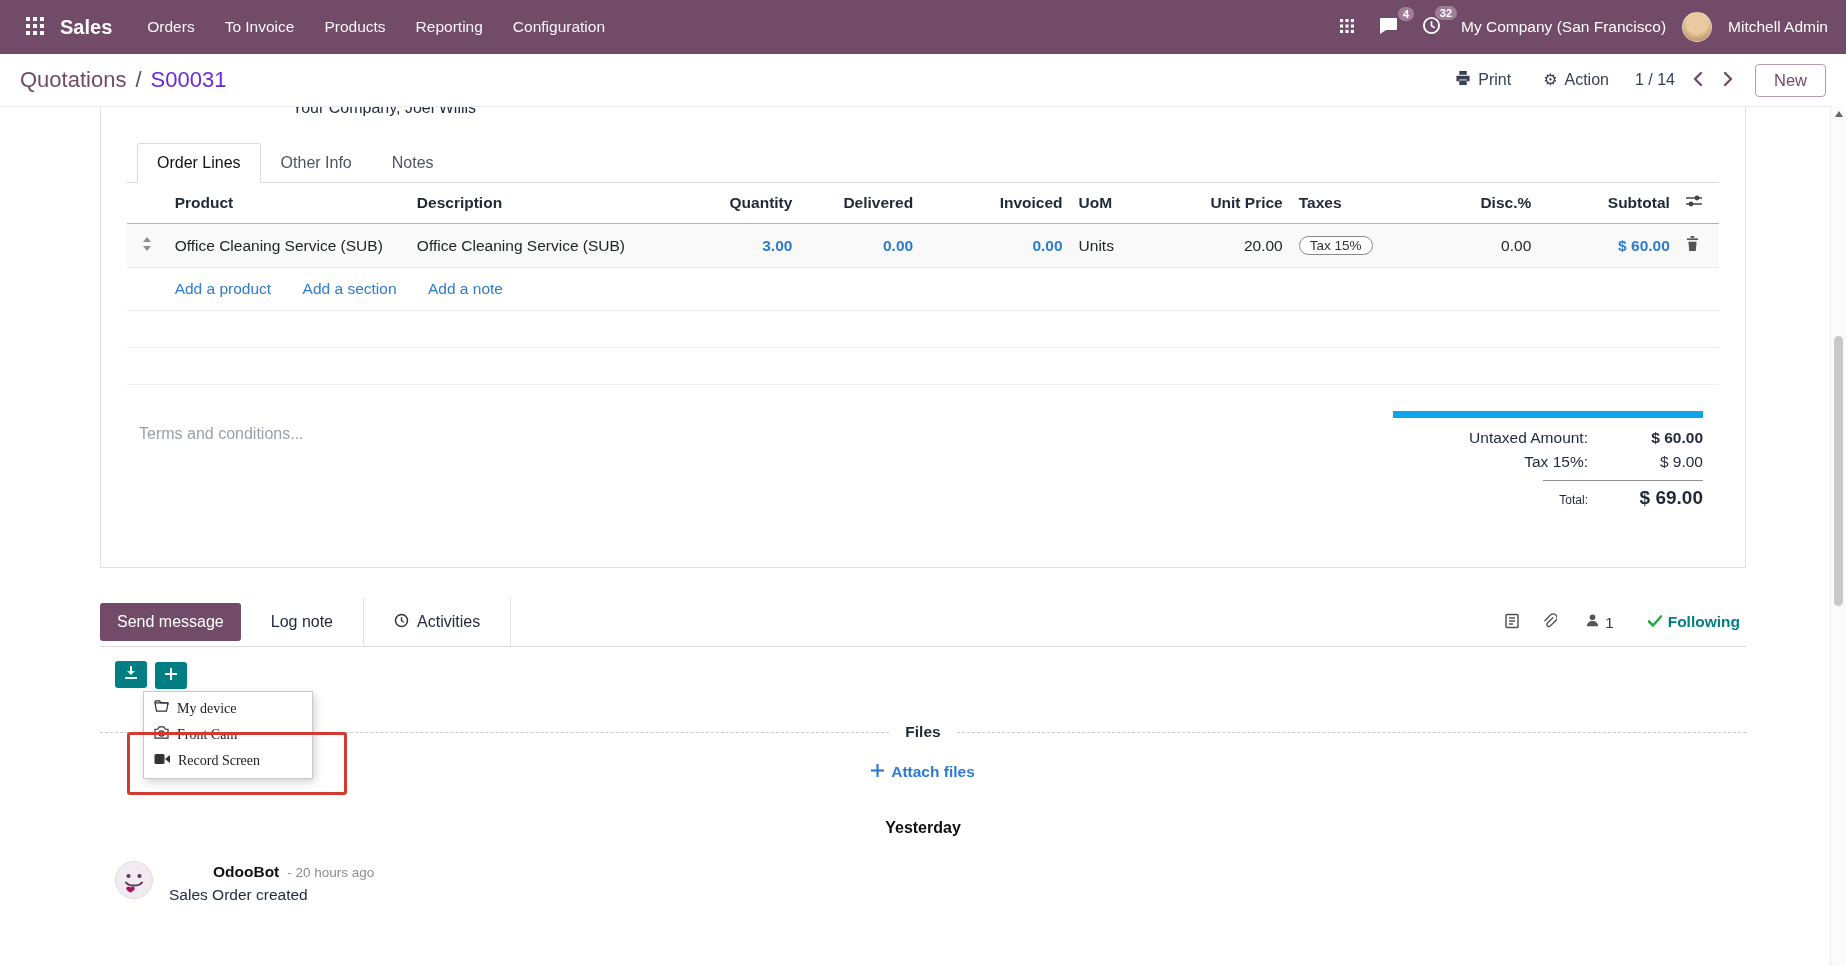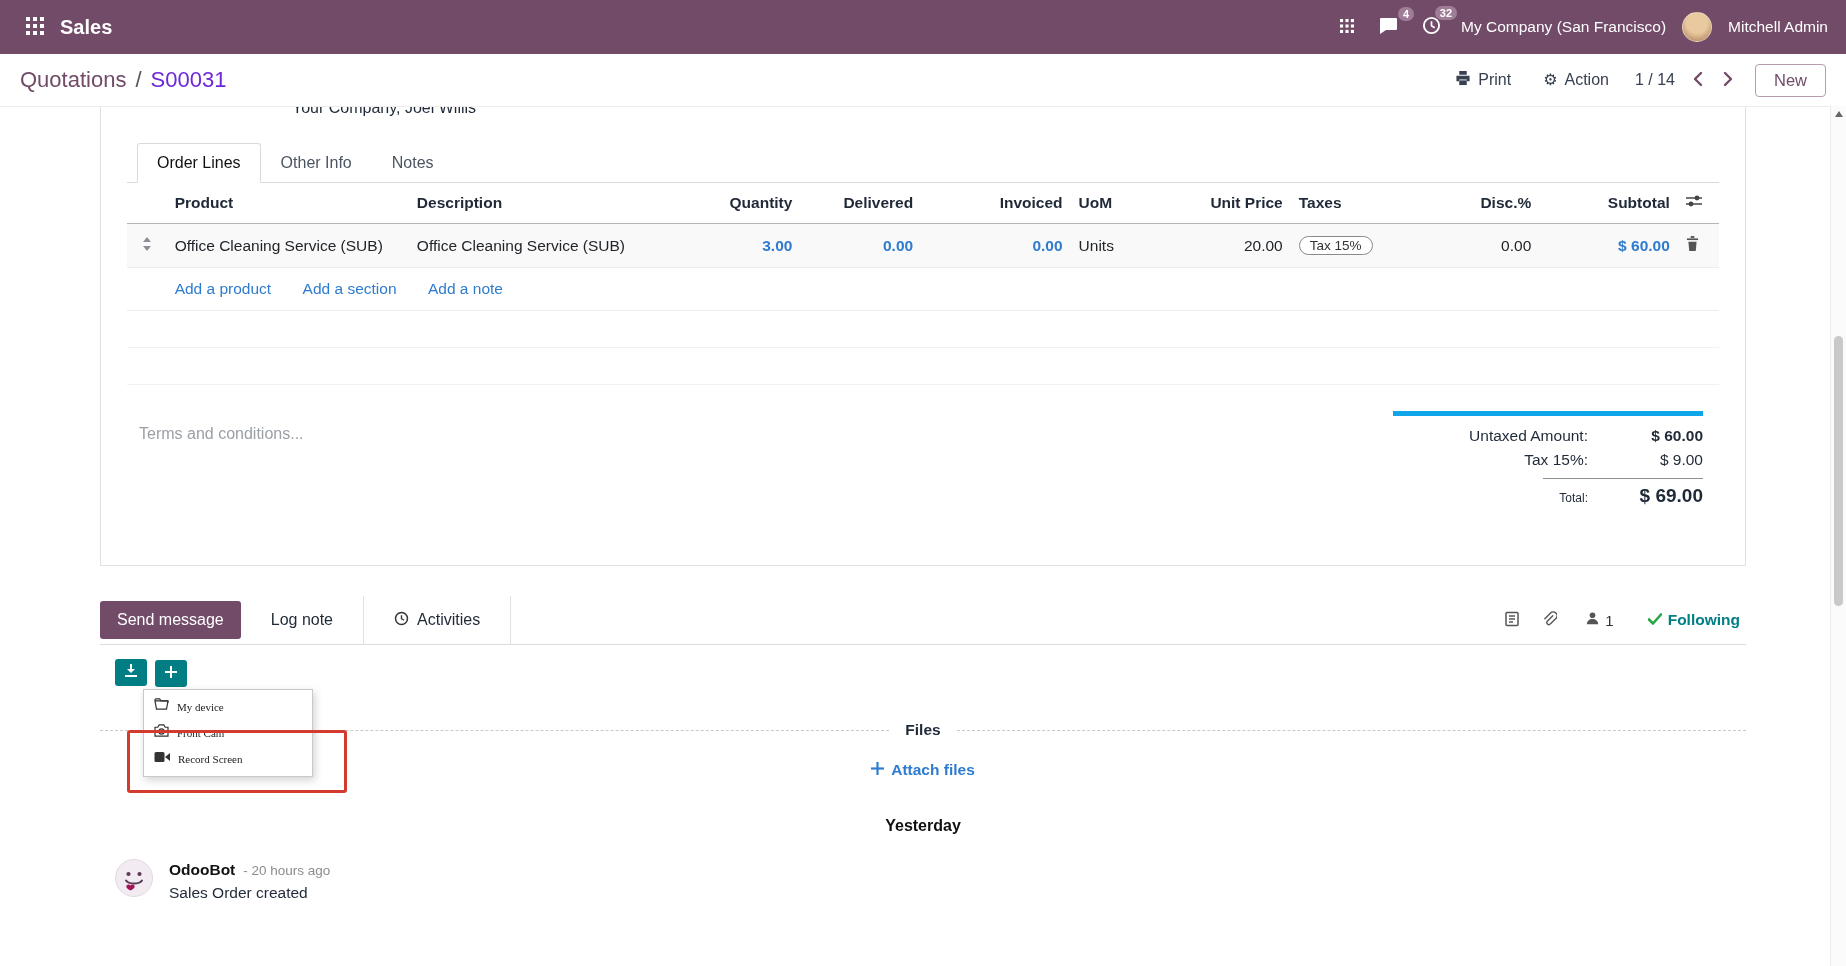--- a/index.html
+++ b/index.html
@@ -46,51 +46,51 @@
   .blue{color:#2E7BCF;font-weight:bold;}
   .handle-cell{width:28px;text-align:center;color:#9aa0a6;cursor:grab;}
   .tax-pill{display:inline-block;border:1px solid #8a8a8a;border-radius:12px;padding:1px 10px;font-size:13.5px;background:#fff;color:#333;}
   tr.links-row td{padding:12px 8px;border-bottom:1px solid #ececec;}
   .add-link{color:#2E7BCF;margin-right:28px;cursor:pointer;text-decoration:none;}
   tr.empty-row td{height:36px;border-bottom:1px solid #f1f1f1;padding:0;}
   .icon-btn{background:none;border:none;cursor:pointer;padding:0;display:inline-flex;align-items:center;}
   
   .sheet-bottom{display:flex;justify-content:space-between;margin-top:26px;}
   .terms{color:#9aa0a6;font-size:16px;padding:14px 0 0 12px;cursor:text;}
-  .totals{width:310px;margin-right:16px;border-top:5px solid #0ea5e9;padding-top:8px;}
+  .totals{width:310px;margin-right:16px;border-top:7px solid #0ea5e9;padding-top:8px;}
   .trow{display:flex;justify-content:flex-end;align-items:baseline;padding:3px 0;}
   .tlabel{color:#1f2937;font-size:15.5px;}
   .tvalue{width:115px;text-align:right;font-size:15.5px;color:#1f2937;}
   .tvalue.bold{font-weight:bold;}
   .subline{border-top:1px solid #8f8f8f;width:160px;margin:6px 0 3px auto;}
   .trow.total .tlabel{font-size:12px;}
   .trow.total .tvalue{font-size:19px;font-weight:bold;}
   
   .chatter{margin:30px 100px 0;position:relative;}
   .tools{display:flex;align-items:center;height:48px;border-bottom:1px solid #dcdcdc;}
   .send-btn{background:#714B67;color:#ffffff;font-size:16px;padding:10px 17px;border:none;border-radius:3px;cursor:pointer;font-family:inherit;}
   .tool-link{background:none;border:none;font-size:16px;color:#1f2937;padding:0 30px;height:100%;cursor:pointer;font-family:inherit;display:flex;align-items:center;gap:8px;}
   .vdiv{width:1px;height:100%;background:#e2e2e2;}
   .tools-right{margin-left:auto;display:flex;align-items:center;gap:22px;}
   .followers{display:flex;align-items:center;gap:5px;font-size:15px;color:#333;background:none;border:none;cursor:pointer;font-family:inherit;}
   .following{display:flex;align-items:center;gap:6px;color:#017E84;font-weight:bold;font-size:15.5px;background:none;border:none;cursor:pointer;font-family:inherit;}
   .attach-row{margin-top:14px;padding-left:15px;position:relative;height:28px;}
   .btn-teal{display:inline-flex;align-items:center;justify-content:center;width:32px;height:27px;background:#017E84;border:none;border-radius:3px;margin-right:4px;cursor:pointer;}
-  .dropdown{position:absolute;top:30px;left:43px;width:168px;background:#fff;border:1px solid #c9c9c9;box-shadow:2px 3px 8px rgba(0,0,0,.18);padding:4px 0;z-index:5;font-family:"Liberation Serif",serif;font-size:11px;color:#222;}
+  .dropdown{position:absolute;top:30px;left:43px;width:168px;background:#fff;border:1px solid #c9c9c9;box-shadow:2px 3px 8px rgba(0,0,0,.18);padding:4px 0;z-index:5;font-family:"Liberation Serif",serif;font-size:14px;color:#222;}
   .dd-item{display:flex;align-items:center;gap:8px;padding:2px 10px;line-height:22px;cursor:pointer;}
   .red-box{position:absolute;left:27px;top:71px;width:214px;height:57px;border:3px solid #D43B2F;border-radius:3px;z-index:6;pointer-events:none;}
   .files-divider{display:flex;align-items:center;gap:16px;margin-top:34px;color:#1f2937;font-size:15.5px;font-weight:bold;}
   .files-divider .dash{flex:1;border-top:1px dashed #c9c9c9;height:0;}
   .attach-files-wrap{display:flex;justify-content:center;margin-top:22px;}
   .attach-files{display:flex;align-items:center;gap:7px;color:#2E7BCF;font-weight:bold;font-size:15.5px;cursor:pointer;text-decoration:none;}
   .date-divider{text-align:center;margin-top:38px;font-weight:bold;font-size:16px;color:#111;}
   .message{display:flex;gap:16px;margin-top:24px;padding-left:15px;}
   .msg-body-wrap{padding-top:2px;}
   .msg-head{display:flex;align-items:baseline;gap:8px;}
-  .msg-author{font-weight:bold;font-size:15.5px;color:#111;}
+  .msg-author{font-weight:bold;font-size:15.5px;color:#111;margin-left:44px;}
   .msg-time{color:#8c8c8c;font-size:13.5px;}
   .msg-body{font-size:15.5px;color:#1f2937;margin-top:5px;}
   
   .scrollbar{position:absolute;top:106px;right:0;bottom:0;width:15px;background:#fbfbfb;border-left:1px solid #ececec;z-index:9;cursor:pointer;}
   .sb-up{width:0;height:0;border-left:4px solid transparent;border-right:4px solid transparent;border-bottom:6px solid #666;margin:5px auto 0;}
   .sb-thumb{position:absolute;top:230px;left:3px;width:9px;height:270px;background:#c9c9c9;border-radius:5px;}
 </style>
 </head>
 <body>
 
@@ -105,20 +105,27 @@
             <rect x="0" y="7" width="4" height="4"></rect>
             <rect x="7" y="7" width="4" height="4"></rect>
             <rect x="14" y="7" width="4" height="4"></rect>
             <rect x="0" y="14" width="4" height="4"></rect>
             <rect x="7" y="14" width="4" height="4"></rect>
             <rect x="14" y="14" width="4" height="4"></rect>
           </svg>
       </span>
     </button>
     <span class="brand">Sales</span>
+    <nav class="nav-menu">
+      <button class="nav-item">Orders</button>
+      <button class="nav-item">To Invoice</button>
+      <button class="nav-item">Products</button>
+      <button class="nav-item">Reporting</button>
+      <button class="nav-item">Configuration</button>
+    </nav>
   </div>
   <div class="nav-right">
     <button class="systray-btn">
       <span>
         <svg width="14" height="14" viewBox="0 0 18 18" fill="currentColor">
             <rect x="0" y="0" width="4" height="4"></rect>
             <rect x="7" y="0" width="4" height="4"></rect>
             <rect x="14" y="0" width="4" height="4"></rect>
             <rect x="0" y="7" width="4" height="4"></rect>
             <rect x="7" y="7" width="4" height="4"></rect>

